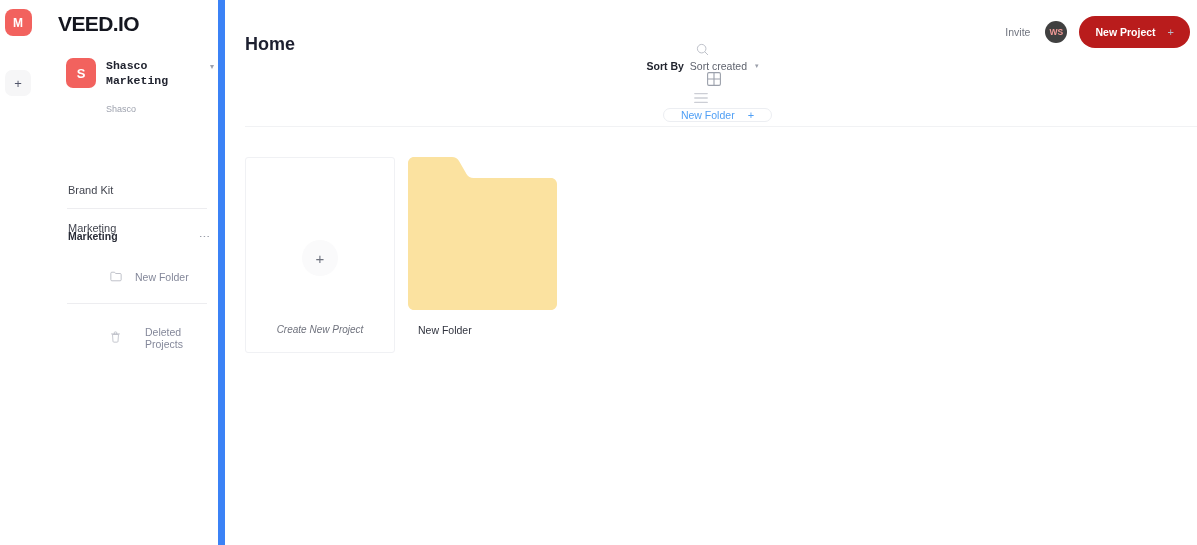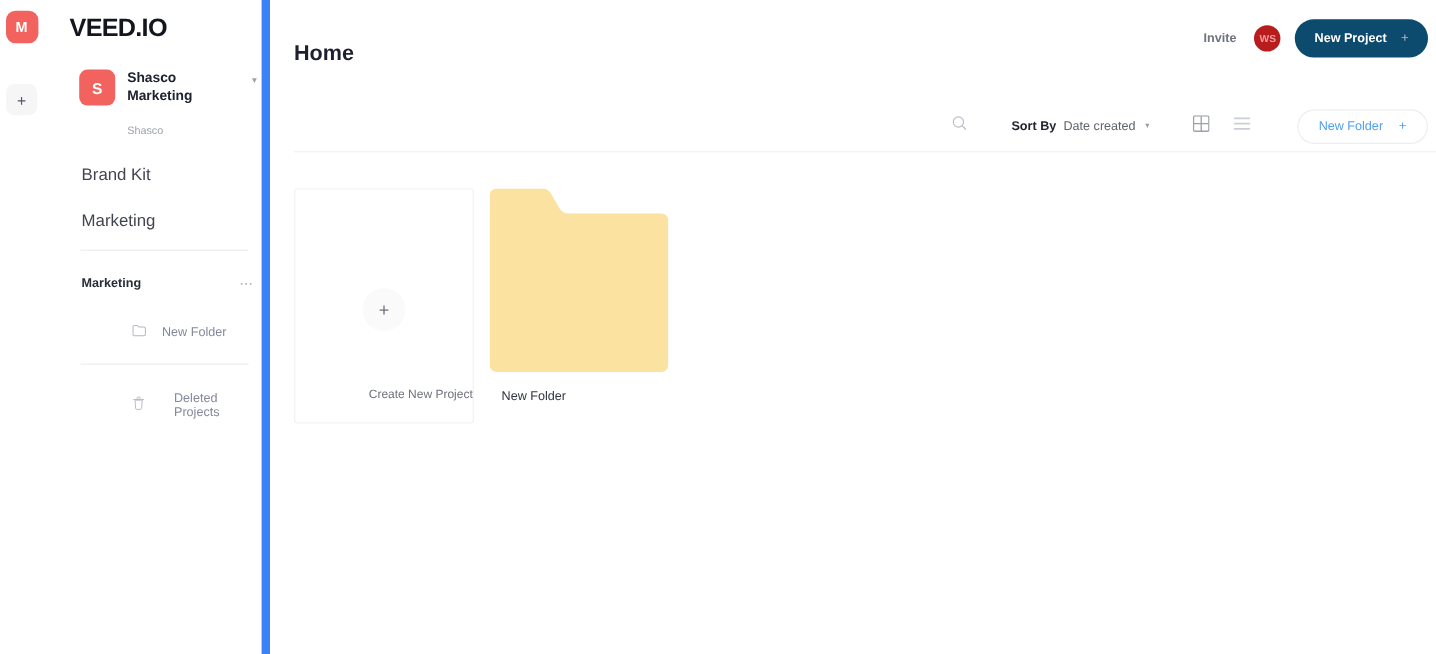--- a/index.html
+++ b/index.html
@@ -98,41 +98,43 @@
     margin-left: 10px;
     flex: 1 1 auto;
     min-width: 0;
   }
   #ws-name {
     font-size: 11.5px;
     font-weight: bold;
     color: #20232f;
     line-height: 15px;
     width: 56px;
+    font-family: Liberation Mono, monospace;
   }
   #ws-sub {
     font-size: 9px;
     color: #9ea2ae;
     line-height: 13px;
     margin-top: 15px;
   }
   #ws-caret {
     flex: 0 0 auto;
     color: #9ea2ae;
     font-size: 8px;
     margin-top: 5px;
     line-height: 1;
   }
 
   .nav-link {
     position: absolute;
     left: 24px;
-    font-size: 14px;
+    font-size: 11px;
     color: #42454f;
     cursor: pointer;
+    margin-top: 47px;
   }
   #nav-brandkit { top: 137px; }
   #nav-discover { top: 175px; }
 
   .sb-divider {
     position: absolute;
     left: 23px;
     width: 140px;
     height: 1px;
     background: #ededf0;
@@ -210,38 +212,37 @@
     right: 7px; top: 16px;
     display: flex;
     align-items: center;
     gap: 0px;
   }
   #invite-btn {
     font-size: 10.5px;
     color: #70747f;
     cursor: pointer;
     padding: 4px 6px;
-    font-weight: bold;
   }
   #ws-circle {
     width: 22px; height: 22px;
     border-radius: 50%;
-    background: #b91c1c;
+    background: #404040;
     color: #f39a97;
     font-size: 8.5px;
     font-weight: bold;
     display: flex;
     align-items: center;
     justify-content: center;
     margin-left: 9px;
     margin-right: 12px;
     cursor: pointer;
   }
   #new-project-btn {
-    background: #0c4a6e;
+    background: #b91c1c;
     color: #ffffff;
     font-size: 10.5px;
     font-weight: bold;
     border-radius: 19px;
     padding: 0 16px;
     height: 32px;
     min-width: 105px;
     display: flex;
     align-items: center;
     justify-content: center;
@@ -259,20 +260,21 @@
   
   #toolbar {
     position: absolute;
     left: 20px; top: 88px;
     right: 7px;
     height: 34px;
     display: flex;
     align-items: center;
     justify-content: flex-end;
     gap: 0;
+    flex-direction: column;
   }
   #search-icon-wrap {
     width: 26px; height: 26px;
     display: flex; align-items: center; justify-content: center;
     cursor: pointer;
     margin-right: 30px;
   }
   #sortby {
     display: flex;
     align-items: center;
@@ -359,23 +361,24 @@
     align-items: center;
     justify-content: center;
     color: #6e727e;
     font-size: 15px;
     line-height: 1;
   }
   #create-label {
     position: absolute;
     left: 0; right: 0;
     top: 166px;
-    text-align: right;
+    text-align: center;
     font-size: 10px;
     color: #6f727d;
+    font-style: italic;
   }
 
   #folder-card {
     width: 150px;
     cursor: pointer;
   }
   #folder-shape {
     position: relative;
     width: 149px;
     height: 153px;
@@ -460,21 +463,21 @@
       <span>
         <svg width="13" height="13" viewBox="0 0 14 14" fill="none">
           <circle cx="6.1" cy="6.1" r="4.6" stroke="#b9bcc5" stroke-width="1"></circle>
           <path d="M9.6 9.6l3 3" stroke="#b9bcc5" stroke-width="1" stroke-linecap="round"></path>
         </svg>
       </span>
     </div>
 
     <div id="sortby">
       <span class="lbl">Sort By</span>
-      <span class="val">Date created</span>
+      <span class="val">Sort created</span>
       <span class="caret">▾</span>
     </div>
 
     <div class="view-btn" id="view-grid">
       <span>
         <svg width="14" height="14" viewBox="0 0 14 14" fill="none">
           <rect x="0.6" y="0.6" width="12.8" height="12.8" rx="1.3" stroke="#9ba0ab" stroke-width="1.1"></rect>
           <path d="M7 0.8v12.4M0.8 7h12.4" stroke="#9ba0ab" stroke-width="1.1"></path>
         </svg>
       </span>

